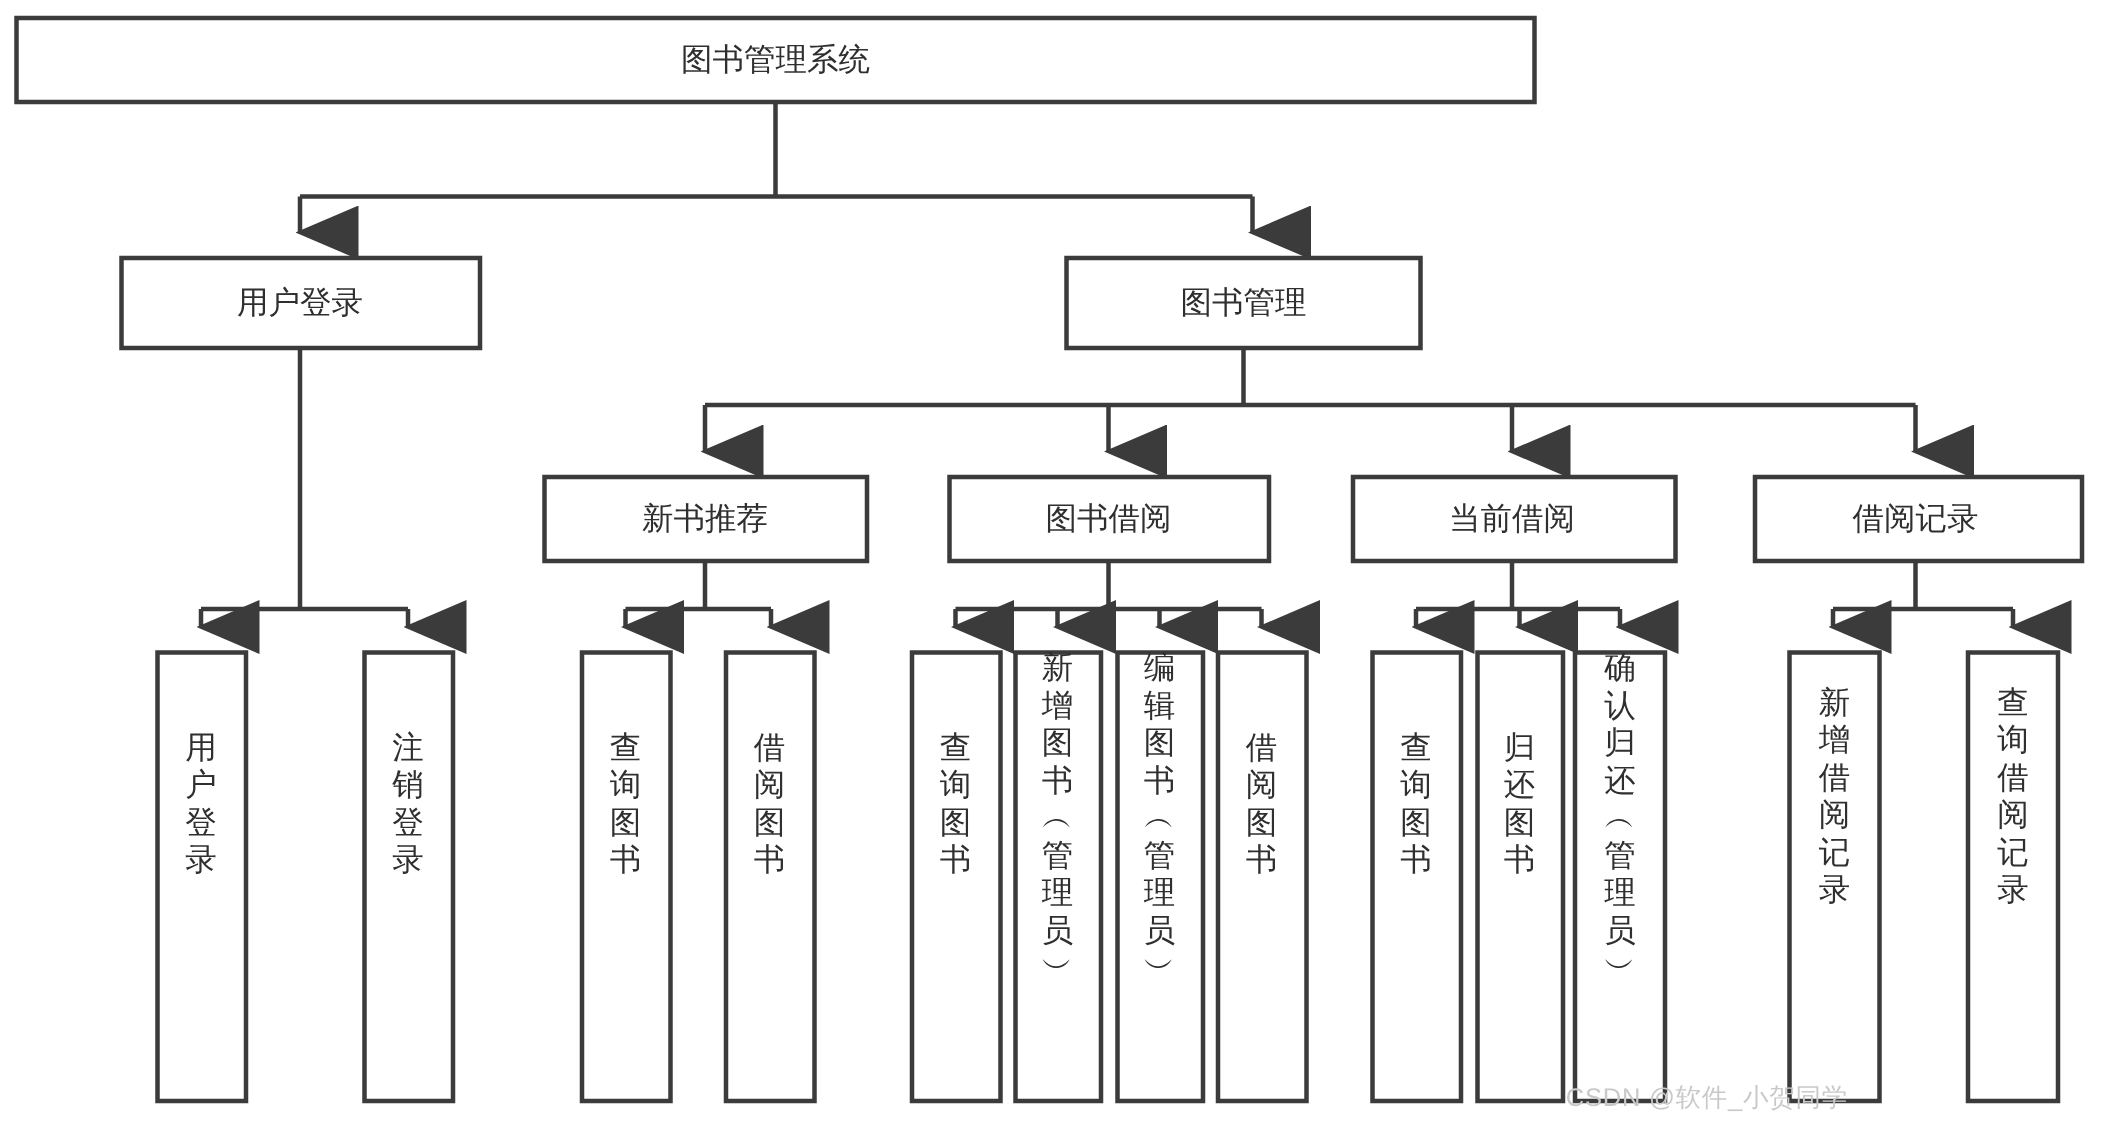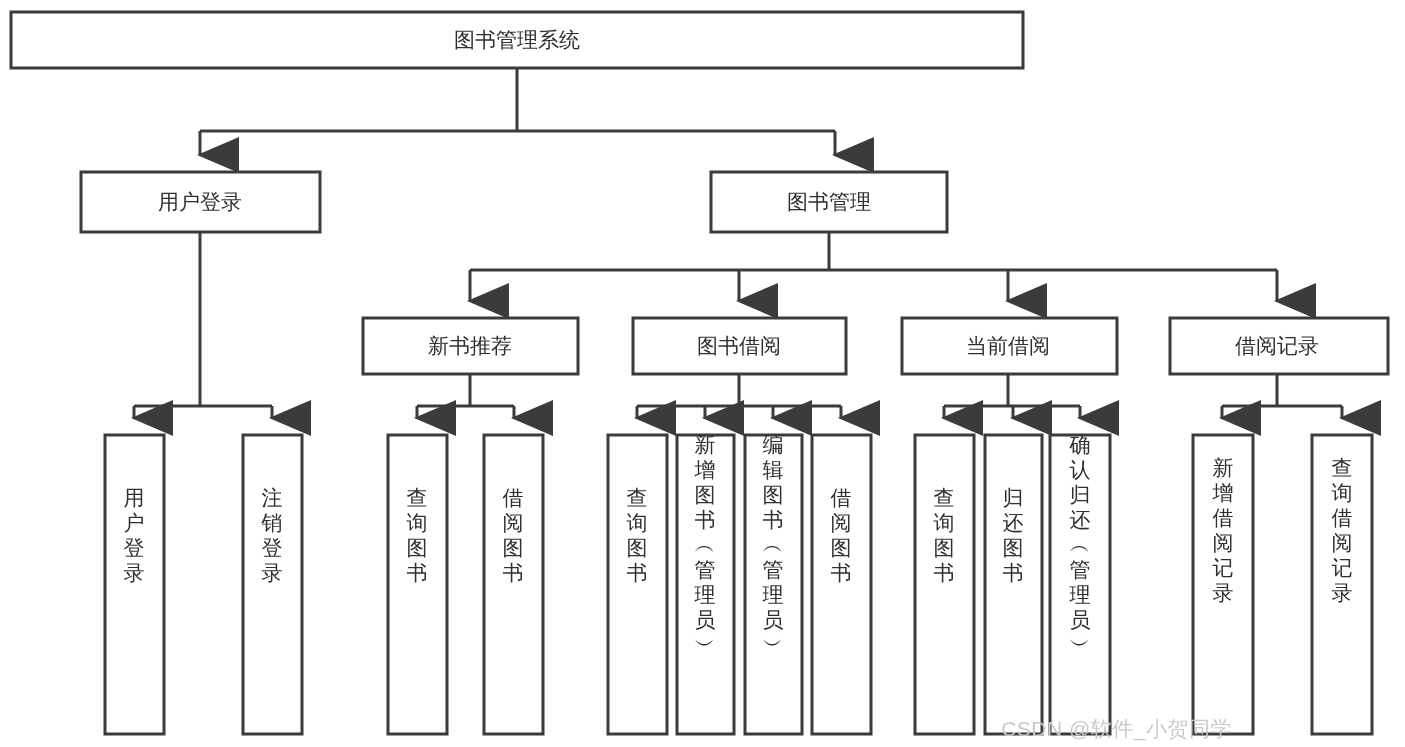--- a/index.html
+++ b/index.html
@@ -51,21 +51,21 @@
   }
   .arrow-head {
     fill: #3b3b3b;
     stroke: none;
   }
   .watermark {
     position: absolute;
     right: 8px;
     bottom: 4px;
     font-family: "Liberation Sans", "DejaVu Sans", sans-serif;
-    font-size: 21px;
+    font-size: 17px;
     color: #c9c9c9;
     white-space: nowrap;
     letter-spacing: 0.5px;
   }
 </style>
 </head>
 <body>
 
 <div id="diagram-root">
   <svg class="flow" viewBox="0 0 1405 747" xmlns="http://www.w3.org/2000/svg">

